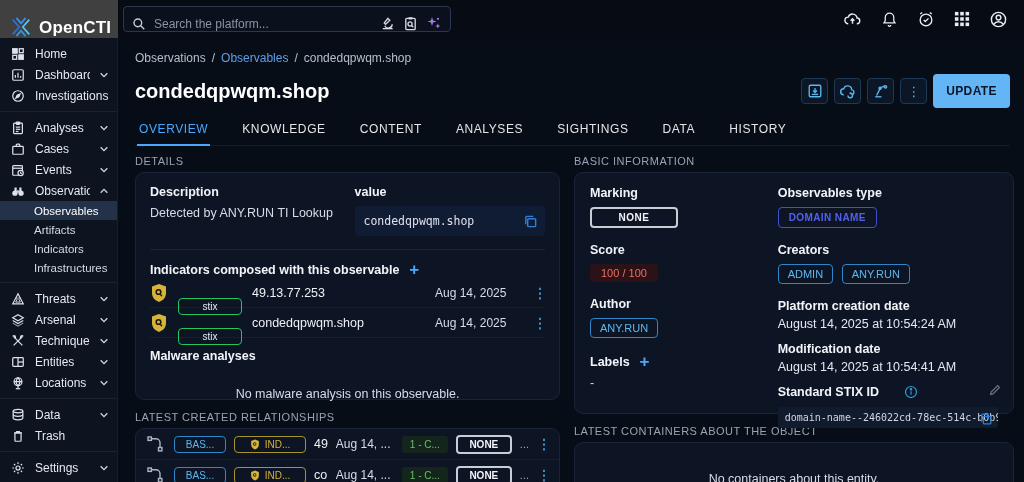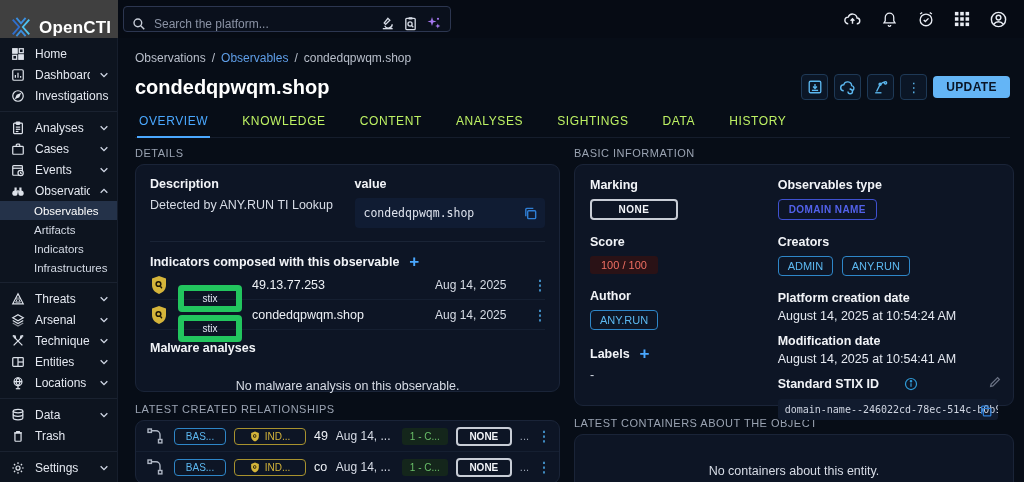--- a/index.html
+++ b/index.html
@@ -37,46 +37,46 @@
 
   
   .main { position:absolute; left:118px; top:38px; right:0; bottom:0; padding:13px 14px 0 17px; overflow:hidden; }
   .breadcrumb { font-size:12px; color:#b9bfcb; display:flex; gap:6px; align-items:center; }
   .breadcrumb .link { color:#5f9ee8; cursor:pointer; }
   .titlerow { margin-top:9px; display:flex; align-items:center; }
   .pagetitle { font-size:20px; font-weight:bold; color:#fff; }
   .actions { margin-left:auto; display:flex; align-items:center; gap:6px; }
   .iconbtn { width:27px; height:26px; border:1px solid #1e3956; border-radius:4px; background:#0b1626;
     display:flex; align-items:center; justify-content:center; color:#5cb8f0; cursor:pointer; }
-  .updatebtn { height:22px; padding:0 13px; background:#64b5f6; color:#0a1628; font-weight:bold;
+  .updatebtn { height:34px; padding:0 13px; background:#64b5f6; color:#0a1628; font-weight:bold;
     font-size:12px; border:none; border-radius:4px; letter-spacing:0.4px; cursor:pointer;
     font-family:"Liberation Sans", sans-serif; }
 
   .tabs { margin-top:10px; display:flex; gap:30px; border-bottom:1px solid #151d2c; padding-left:2px; }
-  .tab { font-size:12px; letter-spacing:0.6px; color:#bef264; padding:4px 2px 8px; cursor:pointer; }
+  .tab { font-size:12px; letter-spacing:0.6px; color:#e5e5e5; padding:4px 2px 8px; cursor:pointer; }
   .tab.active { color:#4aa8ff; border-bottom:2px solid #4aa8ff; margin-bottom:-1px; }
 
   .cols { margin-top:9px; display:grid; grid-template-columns:425px 1fr; gap:14px; }
   .sec-header { font-size:11px; color:#9aa3b2; letter-spacing:0.5px; margin-bottom:5px; }
   .card { background:#0d1525; border:1px solid #1a2438; border-radius:9px; }
 
   
   .details-card { height:228px; padding:12px 14px; }
   .dv-grid { display:grid; grid-template-columns:1fr 1fr; gap:14px; }
   .fieldlabel { font-size:12.5px; font-weight:bold; color:#f2f4f8; margin-bottom:7px; }
   .desc-text { font-size:12.5px; color:#d7dce6; }
   .value-box { height:30px; background:#101c33; border-radius:4px; display:flex; align-items:center;
     padding:0 9px; font-family:"DejaVu Sans Mono", monospace; font-size:11.5px; color:#dde2ec; position:relative; }
   .copy-ic { position:absolute; right:7px; color:#2f7fd6; cursor:pointer; }
   .hdiv { height:1px; background:#1a2436; margin:13px 0 11px; }
   .inline-head { display:flex; align-items:center; gap:10px; }
   .plus { color:#4aa8ff; font-size:17px; font-weight:bold; cursor:pointer; line-height:1; }
   .ind-row { display:flex; align-items:center; height:30px; gap:10px; border-bottom:1px solid #151f31; }
   .ind-row:first-of-type { border-top:1px solid #151f31; margin-top:9px; }
-  .chip-stix { border:6px solid #22c55e; border-radius:4px; color:#e6e9f5; font-size:10px;
+  .chip-stix { border:1px solid #22c55e; border-radius:4px; color:#e6e9f5; font-size:10px;
     padding:2px 0; width:64px; text-align:center;margin-top:28px; }
   .ind-name { font-size:12.5px; color:#eef1f6; flex:1; }
   .ind-date { font-size:12px; color:#d7dce6; width:88px; }
   .dots { color:#3f8ac0; cursor:pointer; font-size:14px; font-weight:bold; width:12px; text-align:center; }
   .malware-label { margin-top:11px; }
   .empty-center { text-align:center; font-size:12.5px; color:#d7dce6; padding-top:17px; }
 
   
   .basic-card { height:242px; padding:13px 15px; display:grid; grid-template-columns:46% 54%; }
   .bi-field { margin-bottom:15px; }

